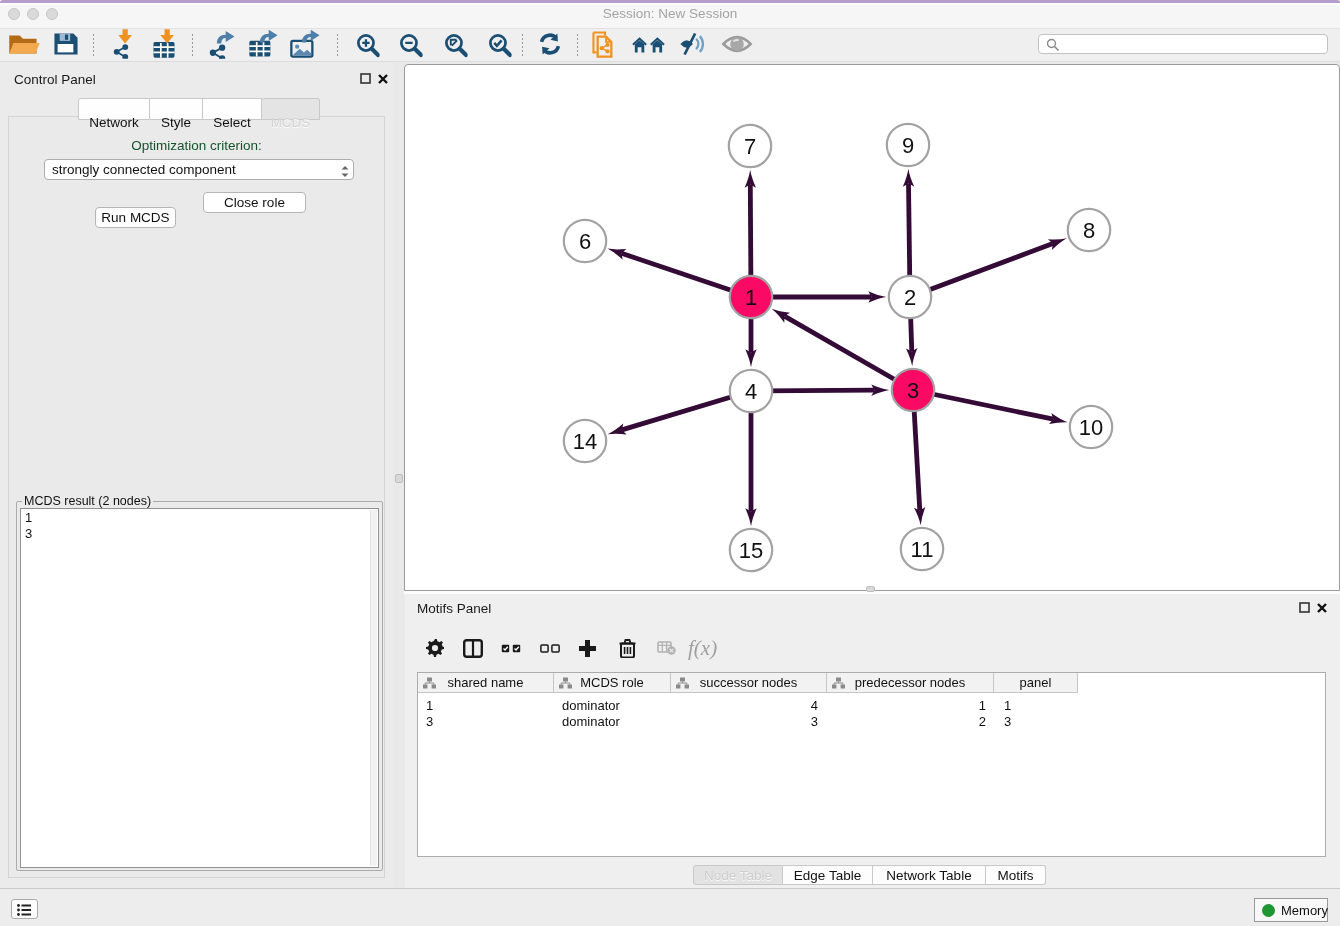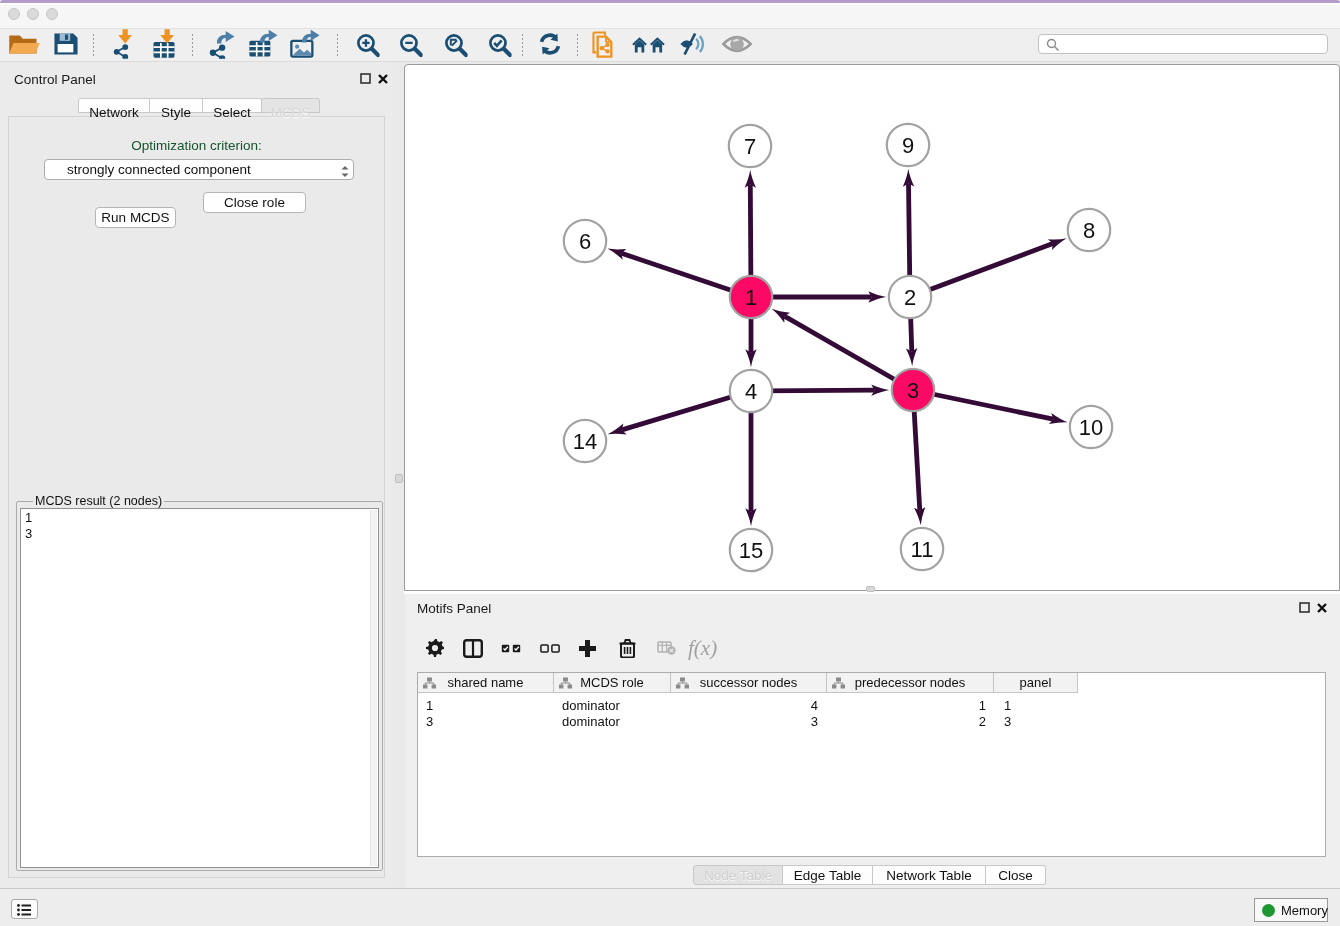--- a/index.html
+++ b/index.html
@@ -7,42 +7,43 @@
 .tl { position:absolute; top:7.5px; width:12px; height:12px; border-radius:50%; background:#DADADA; border:1px solid #C6C6C6; }
 #wtitle { position:absolute; top:6px; left:0; width:1340px; text-align:center; font-size:13.5px; color:#A3A3A3; }
 #toolbar { position:absolute; left:0; top:28px; width:1340px; height:34px; background:#EFEFEF; border-top:1px solid #E2E2E2; border-bottom:1px solid #DCDCDC; overflow:hidden; }
 .ticon { position:absolute; top:1px; transform:scale(1.05); transform-origin:50% 50%; }
 .sep { position:absolute; top:5px; width:1px; height:24px; background-image:linear-gradient(#9a9a9a 40%, transparent 40%); background-size:1px 4px; }
 #search { position:absolute; left:1038px; top:5px; width:290px; height:20px; background:#fff; border:1px solid #C2C2C2; border-radius:4px; }
 #main { position:absolute; left:0; top:62px; width:1340px; height:826px; background:#E9E9E9; }
 #left { position:absolute; left:0; top:62px; width:393px; height:826px; background:#EBEBEB; }
 .panehead { font-size:13.5px; color:#1A1A1A; }
 .tabrow { position:absolute; display:flex; }
-.tab { background:#FEFEFE; border:1px solid #C8C8C8; border-left:none; font-size:13.5px; color:#111; text-align:center; padding-top:6px; height:15px; }
+.tab { background:#FEFEFE; border:1px solid #C8C8C8; border-left:none; font-size:13.5px; color:#111; text-align:center; padding-top:16px; height:22px; }
 .tab.first { border-left:1px solid #C8C8C8; border-radius:3px 0 0 0; }
 .tab.sel { background:#E4E4E4; color:#D4D4D4; text-shadow:0 1px 1px #FFF; border-radius:3px 3px 0 0; }
-select.crit { -webkit-appearance:none; appearance:none; width:310px; height:21px; font-size:13.5px; font-family:"Liberation Sans",sans-serif; padding-left:22px; border:1px solid #ADADAD; border-radius:4px; background:#fff; color:#111; }
+select.crit { -webkit-appearance:none; appearance:none; width:310px; height:21px; font-size:13.5px; font-family:"Liberation Sans",sans-serif; padding-left:7px; border:1px solid #ADADAD; border-radius:4px; background:#fff; color:#111; }
 .btn { position:absolute; background:#FFFFFF; border:1px solid #B5B5B5; border-radius:4px; font-size:13.5px; color:#111; text-align:center; padding-top:2px; height:21px; }
 #netwin { position:absolute; left:403.5px; top:64px; width:936.5px; height:527px; border:1.5px solid #9B9B9B; border-radius:4px 4px 0 0; background:#fff; }
 #nettitle { position:absolute; left:0; top:0; width:100%; height:22px; background:linear-gradient(#F7F7F7,#D6D6D6); border-bottom:1px solid #ABABAB; border-radius:3px 3px 0 0; }
 .mtl { position:absolute; top:4.5px; width:13px; height:13px; border-radius:50%; }
 #tablepanel { position:absolute; left:405px; top:594px; width:935px; height:294px; background:#EFEFEF; }
 #tbl { position:absolute; left:12px; top:78px; width:909px; height:185px; background:#fff; border:1px solid #ACACAC; }
 .hcell { position:absolute; top:0; height:20px; background:#F2F2F2; border-right:1px solid #C5C5C5; border-bottom:1px solid #C5C5C5; font-size:13px; color:#111; text-align:center; line-height:20px; }
 .hico { position:absolute; left:5px; top:4px; }
 .rcell { position:absolute; font-size:13px; color:#111; height:16px; }
 .btab { height:20px; background:#FDFDFD; border:1px solid #C8C8C8; border-left:none; font-size:13.5px; color:#111; text-align:center; padding-top:2px; }
 #statusbar { position:absolute; left:0; top:888px; width:1340px; height:38px; background:#EDEDED; border-top:1px solid #C9C9C9; }
 </style></head>
 <body>
 <div id="titlebar">
   <div id="purple"></div>
   <div class="tl" style="left:8px"></div>
   <div class="tl" style="left:27px"></div>
   <div class="tl" style="left:46px"></div>
+  <div id="wtitle">Session: New Session</div>
 </div>
 <div id="toolbar">
 <div class="sep" style="left:93px"></div>
     <div class="sep" style="left:192px"></div>
     <div class="sep" style="left:337px"></div>
     <div class="sep" style="left:522px"></div>
     <div class="sep" style="left:577px"></div>
 <svg class="ticon" style="left:8.0px" width="34" height="28" viewBox="0 0 34 28">
 <path d="M2 6 L12 6 L15 9 L28 9 L28 23 L2 23 Z" fill="#B36B17"></path>
 <path d="M6 13 L31 13 L27 23 L2 23 Z" fill="#F2A94F"></path>
@@ -204,21 +205,21 @@
   <select class="crit" style="position:absolute;left:44px;top:97px">
     <option>strongly connected component</option>
   </select>
   <svg style="position:absolute;left:340px;top:103px" width="10" height="13" viewBox="0 0 10 13">
       <path d="M1.5 4.5 L5 1 L8.5 4.5 Z" fill="#666"></path>
       <path d="M1.5 8.5 L5 12 L8.5 8.5 Z" fill="#666"></path>
     </svg>
   <div class="btn" style="left:95px;top:145px;width:81px">Run MCDS</div>
   <div class="btn" style="left:203px;top:130px;width:103px">Close role</div>
   <fieldset style="position:absolute;left:16px;top:432px;width:367px;height:377px;border:1px solid #ABABAB;border-radius:2px">
-    <legend style="font-size:12.5px;color:#111;margin-left:16px;padding:0 2px">MCDS result (2 nodes)</legend>
+    <legend style="font-size:12.5px;color:#111;margin-left:5px;padding:0 2px">MCDS result (2 nodes)</legend>
   </fieldset>
   <div style="position:absolute;left:20px;top:446px;width:359px;height:360px;background:#fff;border:1px solid #919191">
     <div style="position:absolute;right:1px;top:1px;bottom:1px;width:7px;background:#F2F2F2;border-left:1px solid #E4E4E4"></div>
     <div style="position:absolute;left:4px;top:1px;font-size:13px;color:#111;line-height:16px">1<br>3</div>
   </div>
 </div>
 <div id="netwin">
   <svg style="position:absolute;left:1.3px;top:22px" width="933" height="502" viewBox="0 0 933 502">
 <line x1="345.0" y1="210.0" x2="344.3" y2="97.5" stroke="#330B36" stroke-width="4.8"></line>
 <path d="M344.2 82.7 Q345.5 90.8 350.0 100.7 L344.3 97.5 L338.6 100.7 Q343.0 90.8 344.2 82.7 Z" fill="#330B36"></path>
@@ -360,21 +361,21 @@
     <div class="rcell" style="left:8px;top:41px">3</div>
     <div class="rcell" style="left:144px;top:41px">dominator</div>
     <div class="rcell" style="left:380px;top:41px;width:20px;text-align:right">3</div>
     <div class="rcell" style="left:548px;top:41px;width:20px;text-align:right">2</div>
     <div class="rcell" style="left:586px;top:41px">3</div>
   </div>
   <div style="position:absolute;left:288px;top:271px;display:flex">
     <div class="btab" style="width:90px;background:#E2E2E2;color:#CDCDCD;text-shadow:0 1px 1px #FFF;border-radius:3px 0 0 3px;border-left:1px solid #C8C8C8">Node Table</div>
     <div class="btab" style="width:90px">Edge Table</div>
     <div class="btab" style="width:113px">Network Table</div>
-    <div class="btab" style="width:60px;border-radius:0 3px 3px 0">Close</div>
+    <div class="btab" style="width:60px;border-radius:0 3px 3px 0">Motifs</div>
   </div>
 </div>
 <div id="statusbar">
   <div style="position:absolute;left:11px;top:10px;width:27px;height:20px;background:#FCFCFC;border:1px solid #ABABAB;border-radius:3px">
     <svg width="15" height="12" viewBox="0 0 15 12" style="position:absolute;left:5px;top:4px">
         <circle cx="1.5" cy="1.5" r="1.4" fill="#222"></circle>
         <circle cx="1.5" cy="6" r="1.4" fill="#222"></circle>
         <circle cx="1.5" cy="10.5" r="1.4" fill="#222"></circle>
         <path d="M4.5 1.5 H14 M4.5 6 H14 M4.5 10.5 H14" stroke="#222" stroke-width="1.8"></path>
       </svg>

